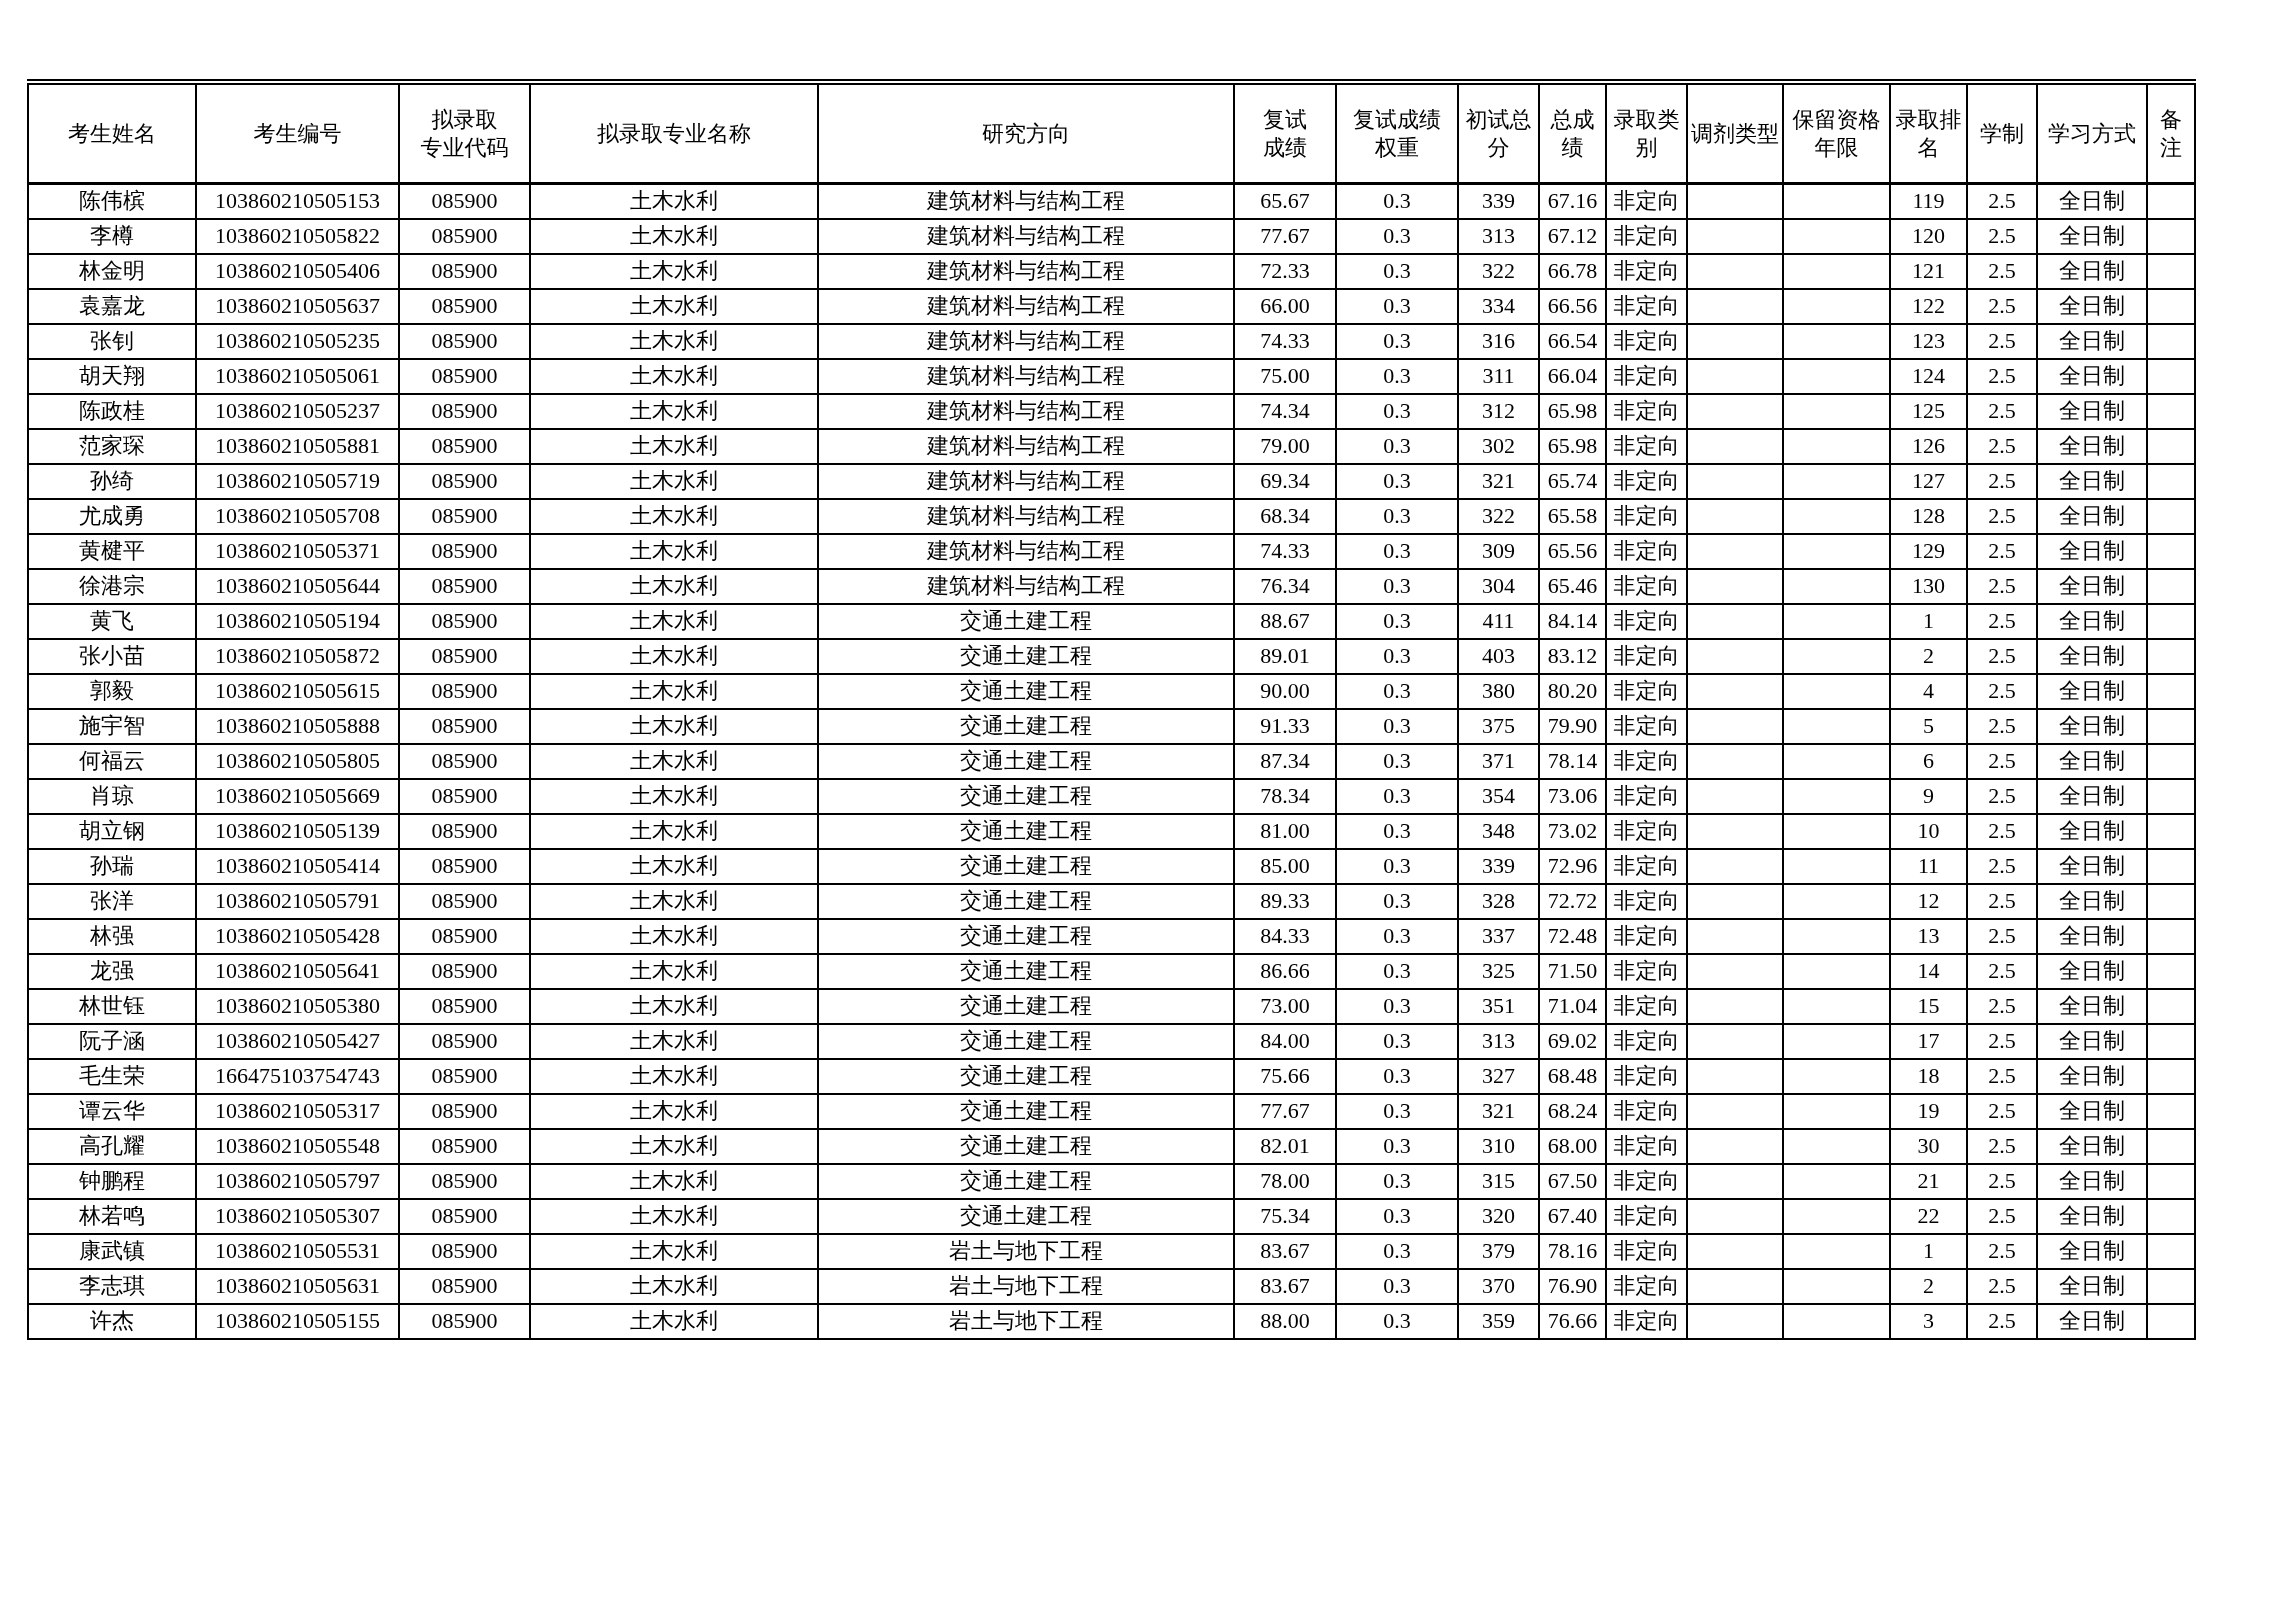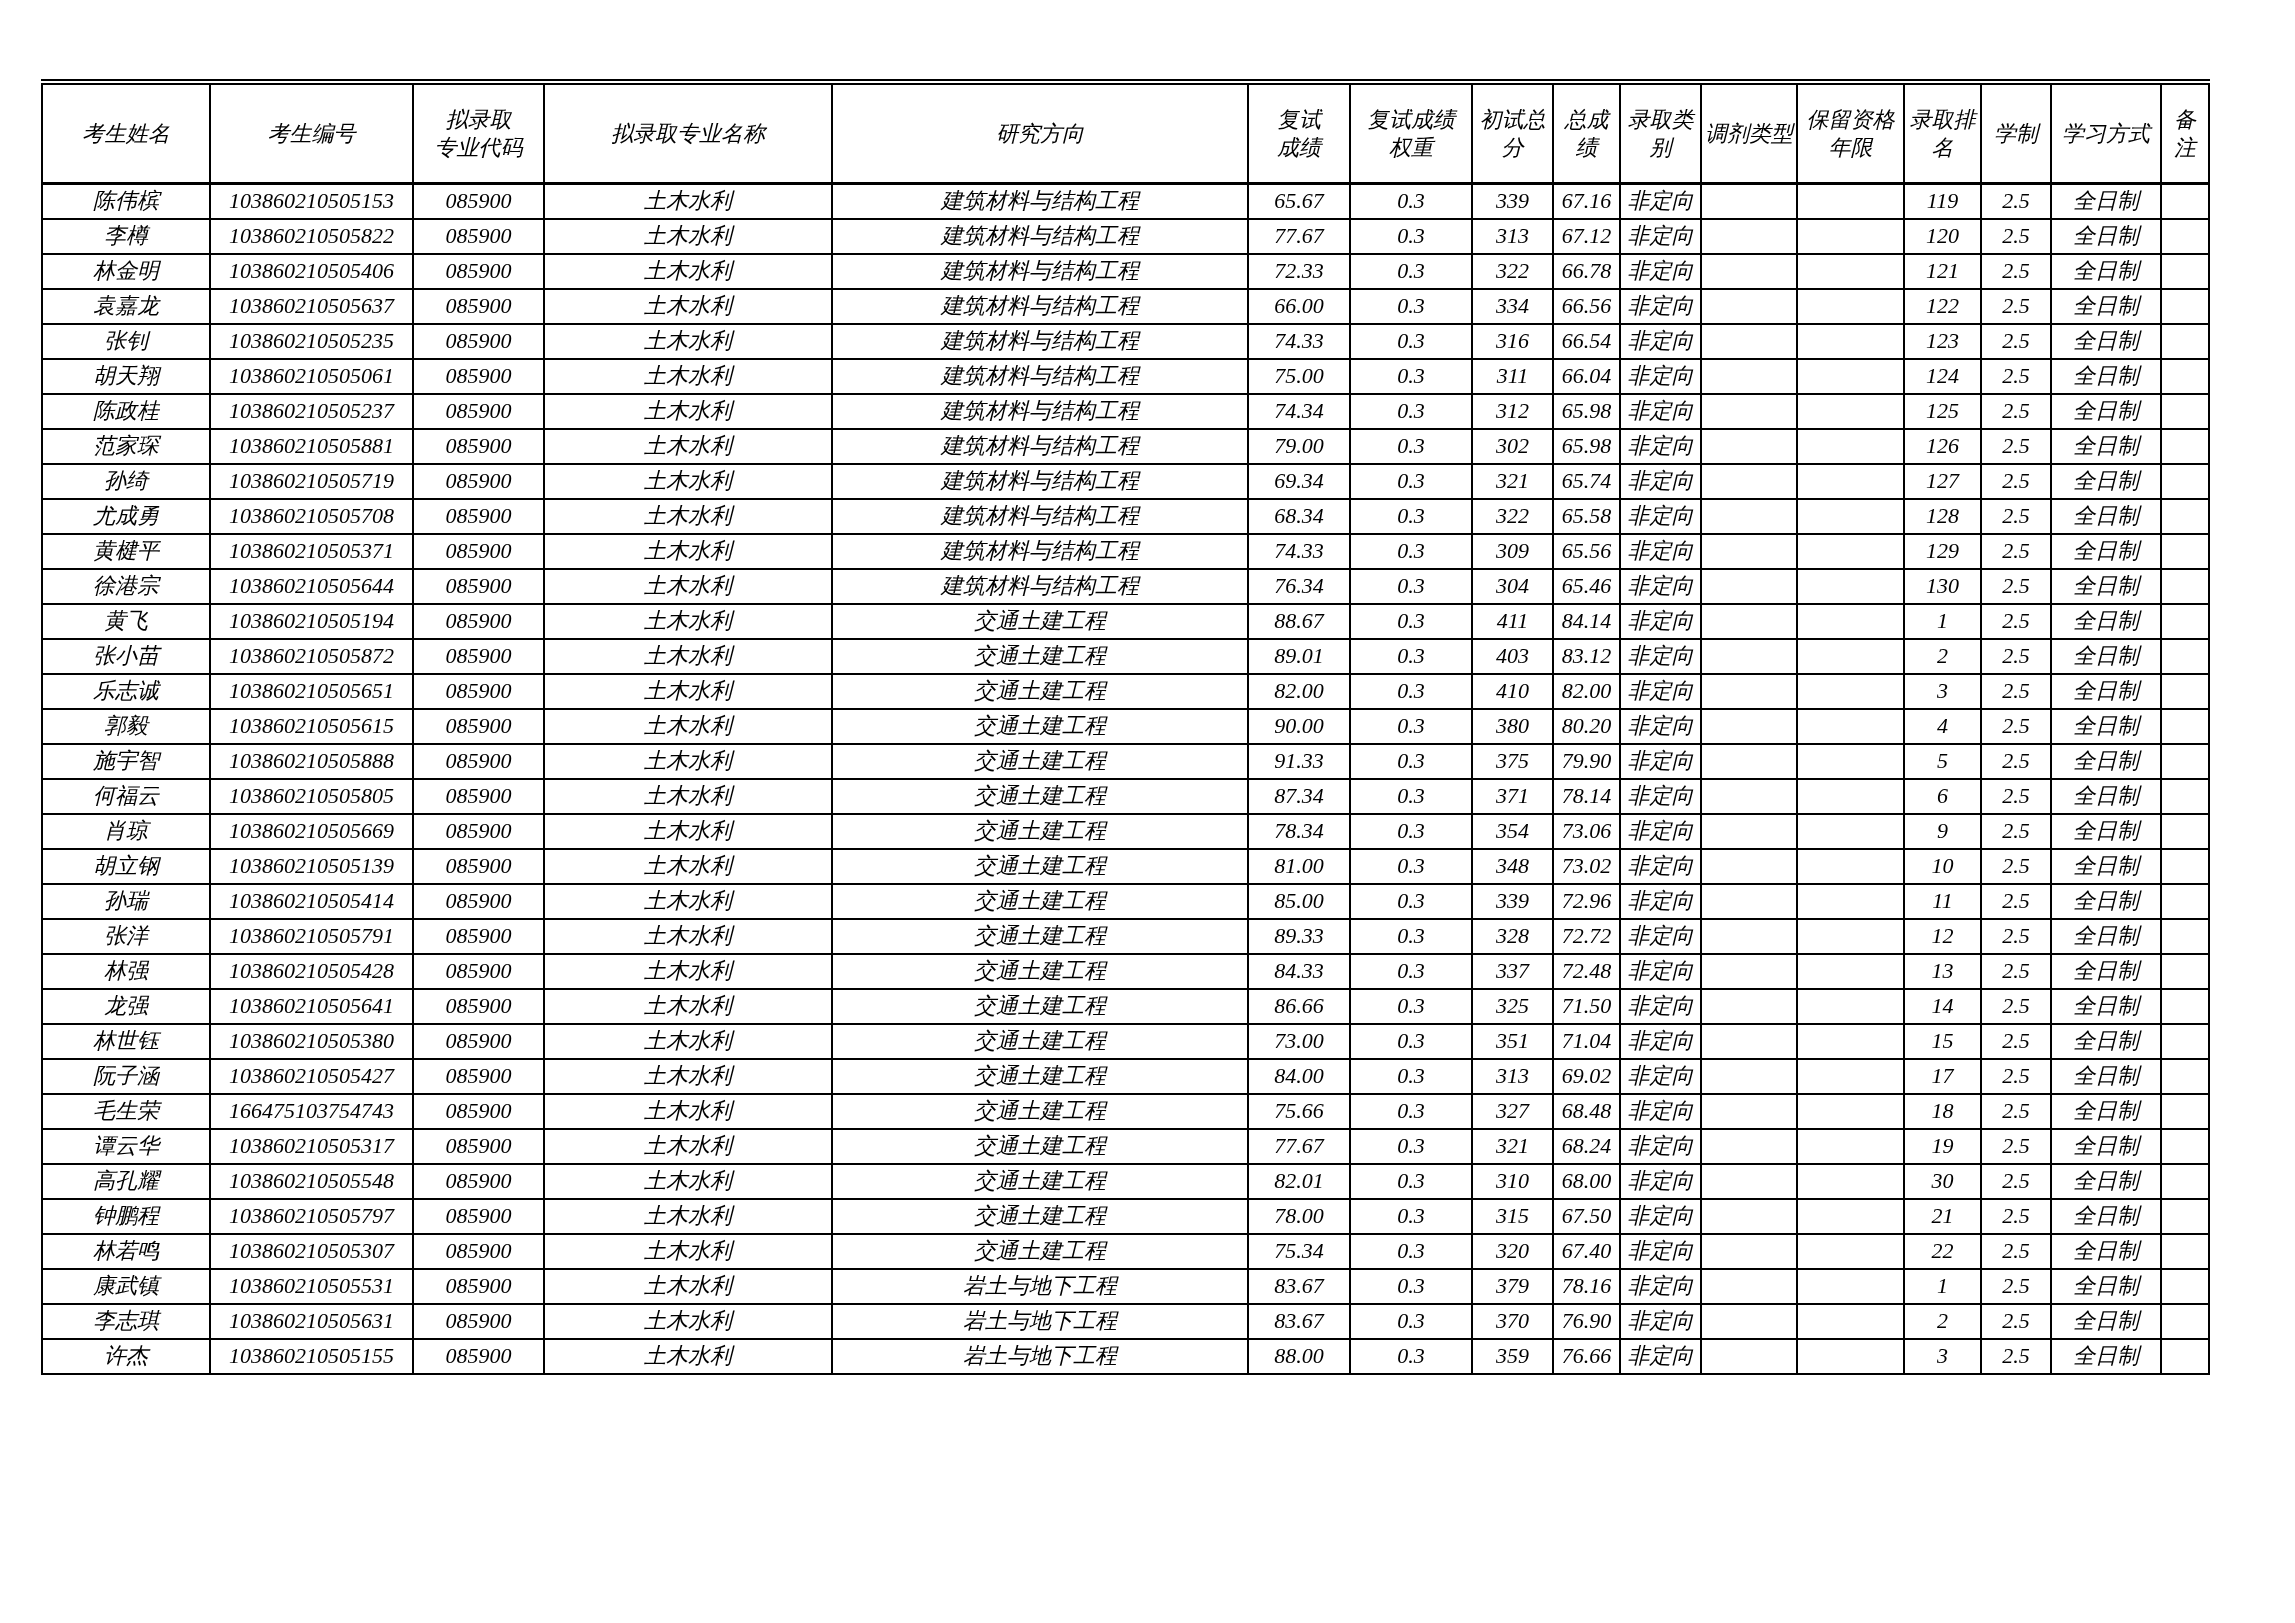--- a/index.html
+++ b/index.html
@@ -9,23 +9,22 @@
   }
   body {
     width: 2295px;
     height: 1623px;
     position: relative;
     font-family: "Liberation Serif", "DejaVu Serif", serif;
     color: #000000;
   }
   #sheet {
     position: absolute;
-    left: 41px;
+    left: 27px;
     top: 79px;
-    font-style: italic;
   }
   table {
     border-collapse: collapse;
     table-layout: fixed;
     width: 2167px;
     border: 2.6px solid #000;
     border-top: 6.5px double #000;
   }
   th, td {
     border: 2px solid #000;
@@ -364,38 +363,20 @@
           <td>83.12</td>
           <td>非定向</td>
           <td></td>
           <td></td>
           <td>2</td>
           <td>2.5</td>
           <td>全日制</td>
           <td></td>
         </tr>
         <tr>
-          <td>乐志诚</td>
-          <td>103860210505651</td>
-          <td>085900</td>
-          <td>土木水利</td>
-          <td>交通土建工程</td>
-          <td>82.00</td>
-          <td>0.3</td>
-          <td>410</td>
-          <td>82.00</td>
-          <td>非定向</td>
-          <td></td>
-          <td></td>
-          <td>3</td>
-          <td>2.5</td>
-          <td>全日制</td>
-          <td></td>
-        </tr>
-        <tr>
           <td>郭毅</td>
           <td>103860210505615</td>
           <td>085900</td>
           <td>土木水利</td>
           <td>交通土建工程</td>
           <td>90.00</td>
           <td>0.3</td>
           <td>380</td>
           <td>80.20</td>
           <td>非定向</td>

